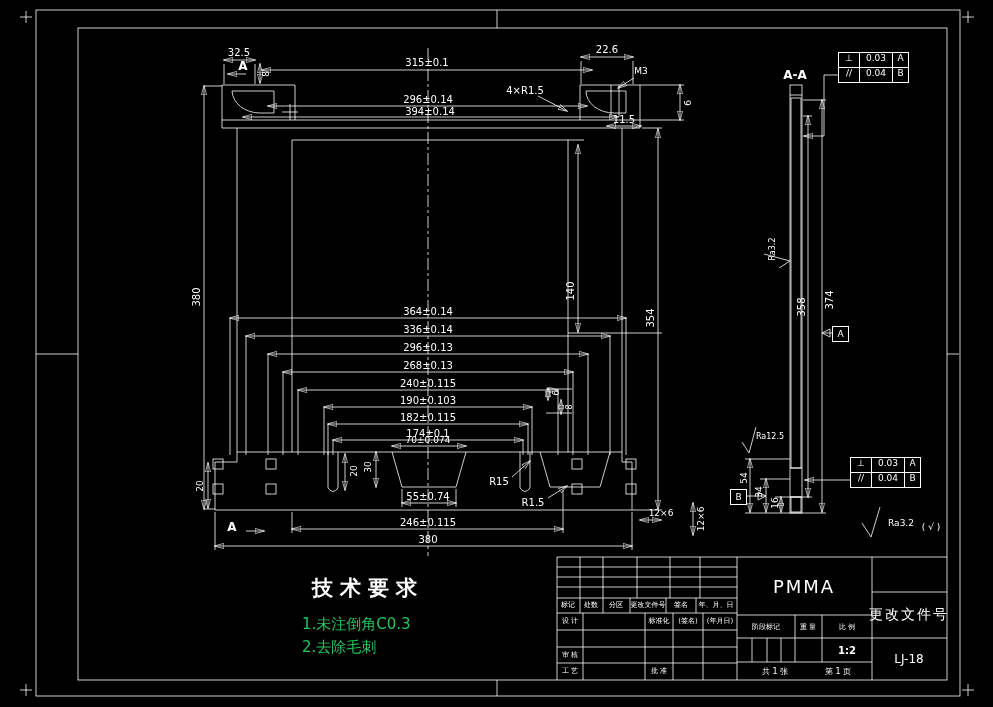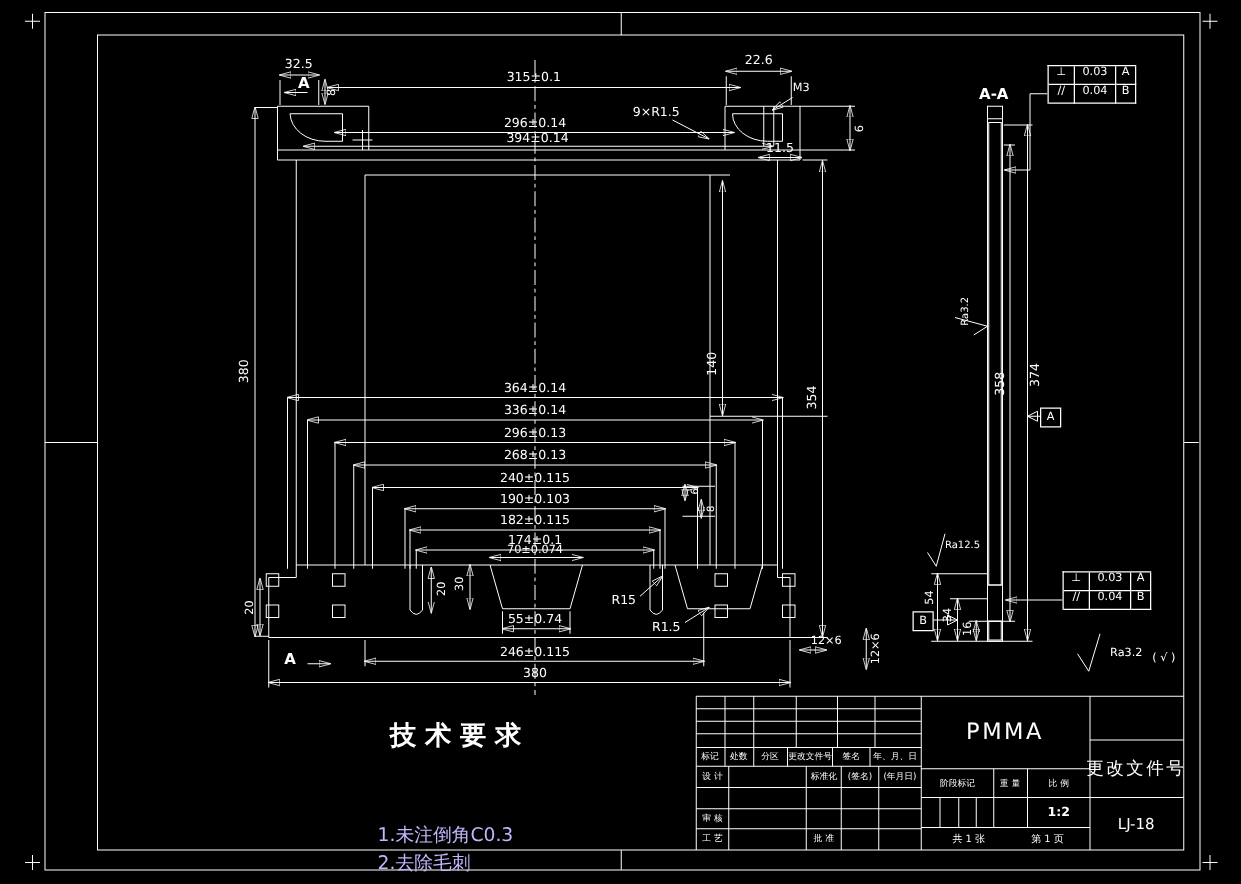--- a/index.html
+++ b/index.html
@@ -5,22 +5,22 @@
   html,body{margin:0;padding:0;background:#000;}
   #canvas{position:relative;width:993px;height:707px;background:#000;overflow:hidden;
           font-family:"DejaVu Sans",sans-serif;}
   svg{position:absolute;left:0;top:0;}
   svg line,svg path,svg rect,svg polyline{stroke:#fff;fill:none;stroke-width:.8;}
   .t{position:absolute;color:#fff;font:10px "DejaVu Sans",sans-serif;white-space:nowrap;
      transform:translate(-50%,-50%);z-index:3;}
   .r{transform:translate(-50%,-50%) rotate(-90deg);}
   .s12{font-size:12px}.s9{font-size:9px}.s8{font-size:8px}.s7{font-size:7px}
   .b{font-weight:bold}
-  .tl{position:absolute;color:#c4b5fd;font:15px "DejaVu Sans",sans-serif;white-space:nowrap;
-      transform:translate(0,-50%);z-index:3;margin-top:44px;}
+  .tl{position:absolute;color:#22c55e;font:15px "DejaVu Sans",sans-serif;white-space:nowrap;
+      transform:translate(0,-50%);z-index:3;}
   .tech-title{font-size:21px;letter-spacing:7px;font-weight:bold;text-align:center;}
   .fcf{position:absolute;display:flex;flex-direction:column;border-left:1px solid #fff;
        border-top:1px solid #fff;z-index:4;background:#000;}
   .fcf-row{display:flex;}
   .fcf-row span{display:block;height:14px;line-height:14px;text-align:center;color:#fff;
        font:9px "DejaVu Sans",sans-serif;border-right:1px solid #fff;border-bottom:1px solid #fff;}
   .c-sym{width:20px}.c-tol{width:32px}.c-ref{width:15px}
   .datum{position:absolute;width:15px;height:14px;border:1px solid #fff;color:#fff;
        font:9px "DejaVu Sans",sans-serif;text-align:center;line-height:14px;z-index:4;background:#000;}
 </style>
@@ -161,21 +161,21 @@
     <path d="M872,592 H947 M872,638 H947"></path>
   </g>
 </svg>
 
 <div class="t" style="left:239px;top:52px">32.5</div>
 <div class="t s12 b" style="left:243px;top:66px">A</div>
 <div class="t r s9" style="left:266px;top:74px">8</div>
 <div class="t" style="left:427px;top:62px">315±0.1</div>
 <div class="t" style="left:607px;top:49px">22.6</div>
 <div class="t s9" style="left:641px;top:71px">M3</div>
-<div class="t" style="left:525px;top:90px">9×R1.5</div>
+<div class="t" style="left:525px;top:90px">4×R1.5</div>
 <div class="t" style="left:428px;top:99px">296±0.14</div>
 <div class="t" style="left:430px;top:111px">394±0.14</div>
 <div class="t" style="left:624px;top:119px">11.5</div>
 <div class="t r s9" style="left:688px;top:103px">6</div>
 
 <div class="t r" style="left:196px;top:297px">380</div>
 <div class="t r" style="left:570px;top:291px">140</div>
 <div class="t r" style="left:650px;top:318px">354</div>
 <div class="t" style="left:428px;top:311px">364±0.14</div>
 <div class="t" style="left:428px;top:329px">336±0.14</div>

